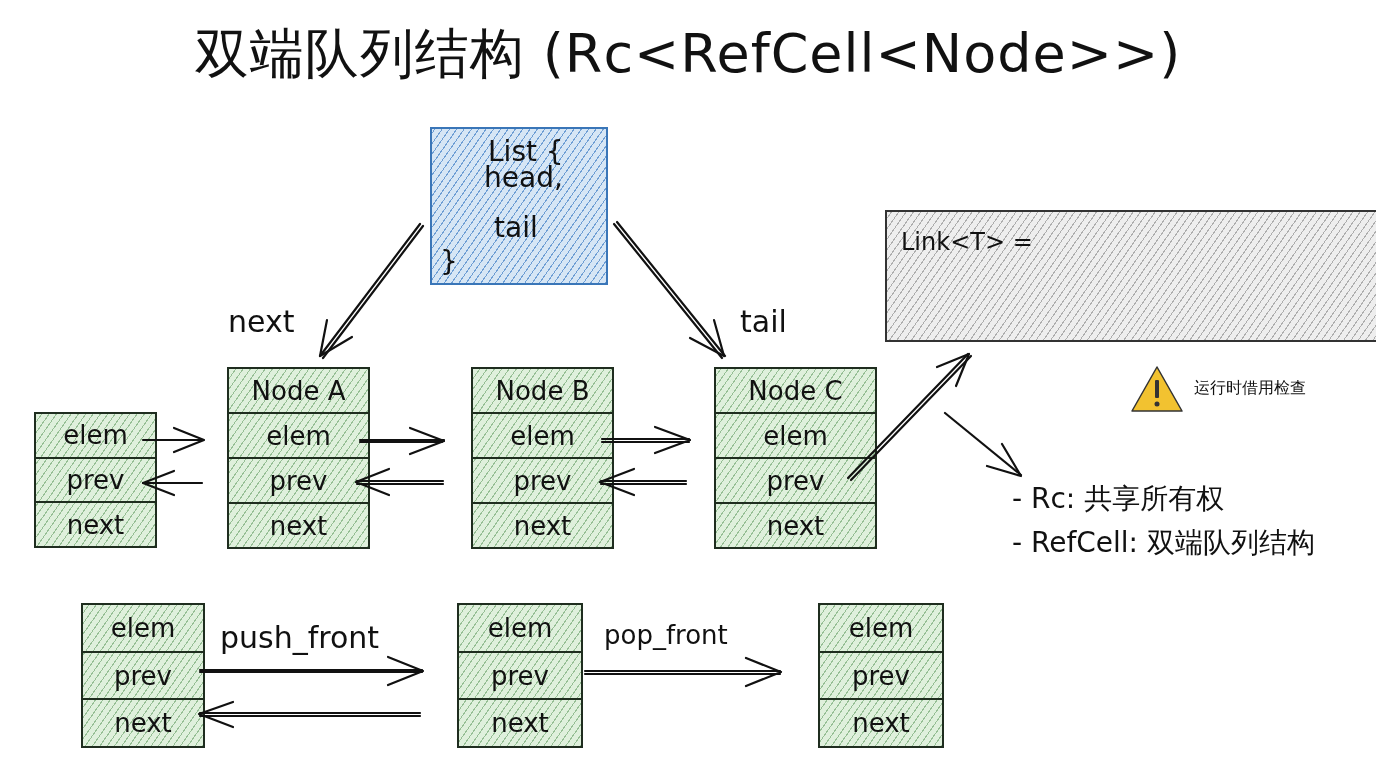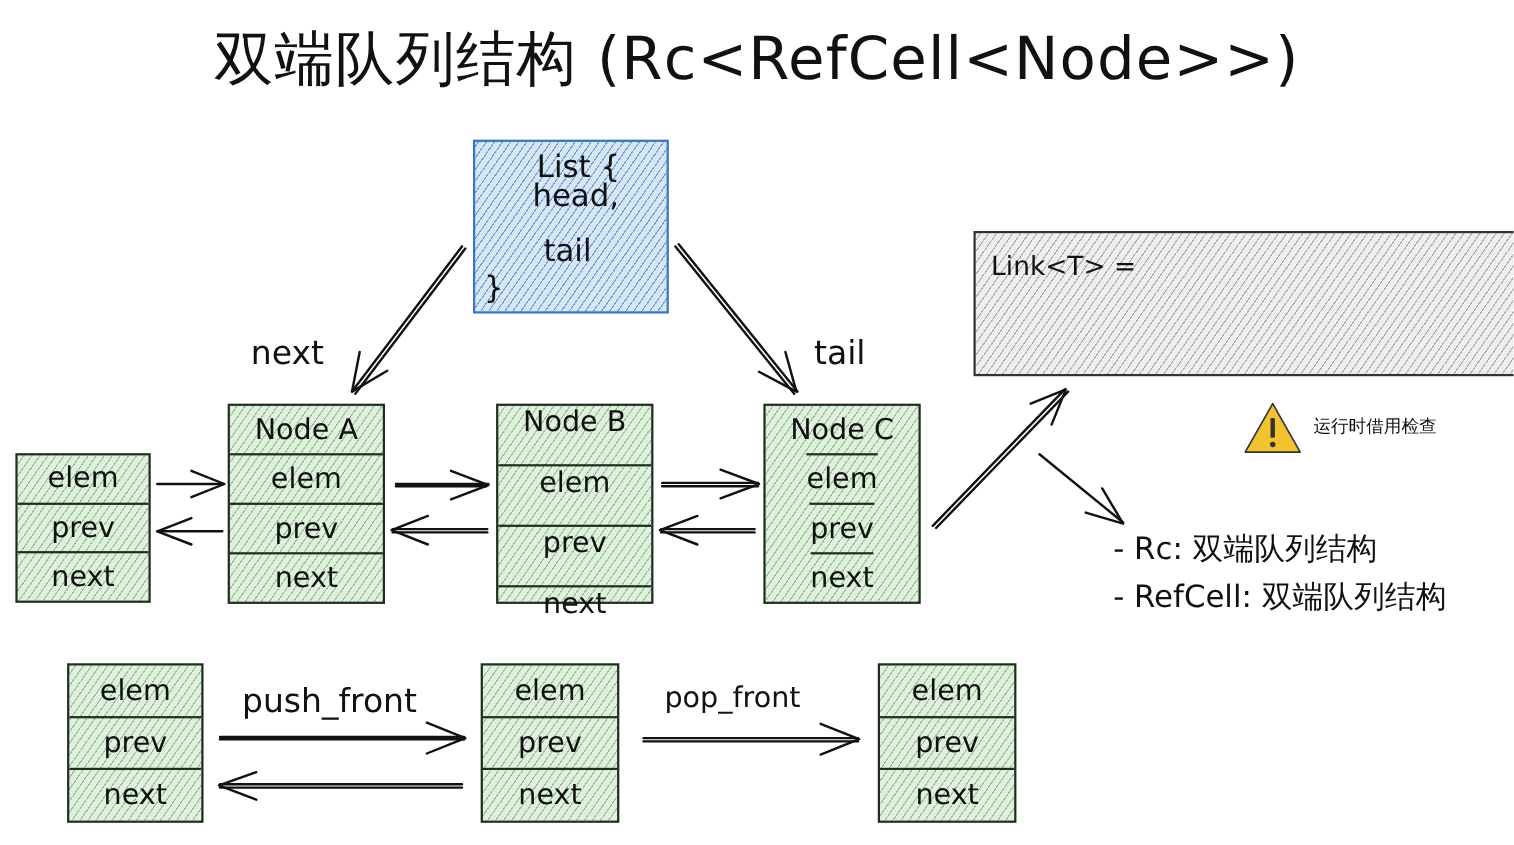--- a/index.html
+++ b/index.html
@@ -13,21 +13,21 @@
   }
   .hatch-blue {
     background-color: #d6e6f5;
     background-image: repeating-linear-gradient(-55deg, rgba(40,110,190,0.6) 0 1px, transparent 1px 6px);
   }
   .hatch-gray {
     background-color: #eeeeee;
     background-image: repeating-linear-gradient(-55deg, rgba(110,110,110,0.5) 0 1px, transparent 1px 6px);
   }
   .node { position: absolute; border: 2px solid #1f2d1f; box-sizing: border-box;
-          display: flex; flex-direction: column; }
+          display: flex; flex-direction: column; margin-left: 20px; }
   .cell { flex: 1; display: flex; align-items: center; justify-content: center;
           font-size: 26px; border-top: 2px solid #1f2d1f; }
   .cell:first-child { border-top: none; }
   .list-box { position: absolute; left: 430px; top: 127px; width: 178px; height: 158px;
               border: 2px solid #3a76b8; box-sizing: border-box; }
   .list-line { position: absolute; font-size: 28px; }
   .link-box { position: absolute; left: 885px; top: 210px; width: 498px; height: 132px;
               border: 2px solid #333; box-sizing: border-box; }
   .link-line { position: absolute; left: 14px; font-size: 24px; white-space: nowrap; }
   .label { position: absolute; font-size: 30px; }
@@ -54,44 +54,44 @@
   <span class="link-line" style="top:16px;">Link&lt;T&gt; =</span>
 </div>
 
 <svg style="position:absolute; left:1130px; top:364px;" width="54" height="50">
   <polygon points="27,3 52,47 2,47" fill="#f2c230" stroke="#333" stroke-width="1.5" stroke-linejoin="round"></polygon>
   <rect x="25" y="16" width="4" height="18" rx="1" fill="#333"></rect>
   <circle cx="27" cy="40" r="2.5" fill="#333"></circle>
 </svg>
 <span class="warn-text">运行时借用检查</span>
 
-<span class="note" style="left:1012px; top:480px;">- Rc: 双端队列结构</span>
+<span class="note" style="left:1012px; top:480px;">- Rc: 共享所有权</span>
 <span class="note" style="left:1012px; top:524px;">- RefCell: 双端队列结构</span>
 
 <div class="node hatch-green" style="left:14px; top:412px; width:123px; height:136px;">
   <div class="cell">elem</div>
   <div class="cell">prev</div>
   <div class="cell">next</div>
 </div>
 
 <div class="node hatch-green" style="left:207px; top:367px; width:143px; height:182px;">
   <div class="cell">Node A</div>
   <div class="cell">elem</div>
   <div class="cell">prev</div>
   <div class="cell">next</div>
 </div>
 
-<div class="node hatch-green" style="left:451px; top:367px; width:143px; height:182px;gap:23px;">
+<div class="node hatch-green" style="left:451px; top:367px; width:143px; height:182px;">
   <div class="cell">Node B</div>
   <div class="cell">elem</div>
   <div class="cell">prev</div>
   <div class="cell">next</div>
 </div>
 
-<div class="node hatch-green" style="left:694px; top:367px; width:143px; height:182px;align-items:center;">
+<div class="node hatch-green" style="left:694px; top:367px; width:163px; height:182px;">
   <div class="cell">Node C</div>
   <div class="cell">elem</div>
   <div class="cell">prev</div>
   <div class="cell">next</div>
 </div>
 
 <div class="node hatch-green" style="left:61px; top:603px; width:124px; height:145px;">
   <div class="cell">elem</div>
   <div class="cell">prev</div>
   <div class="cell">next</div>

